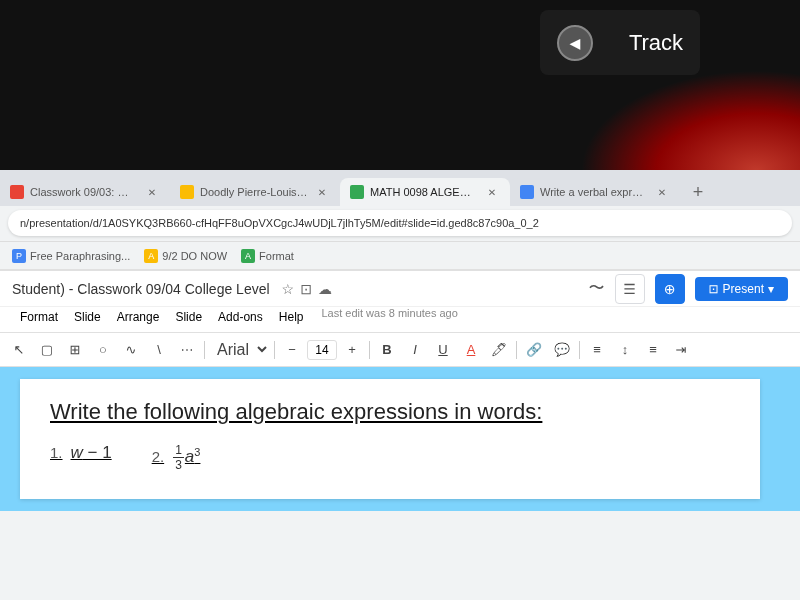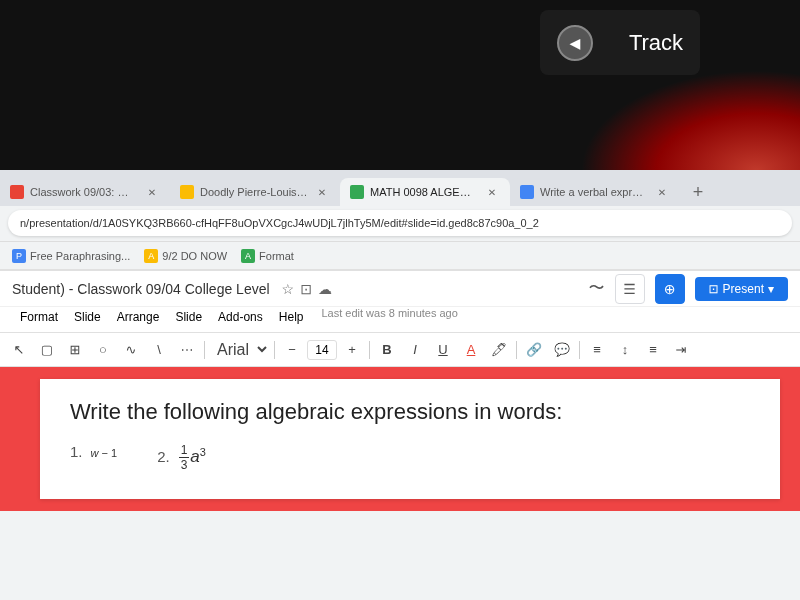--- a/index.html
+++ b/index.html
@@ -322,26 +322,27 @@
       width: 30px;
       border: 1px solid #ddd;
       border-radius: 3px;
       text-align: center;
       font-size: 12px;
       padding: 2px;
     }
 
     
     .slide-area {
-      background: #ef4444;
+      background: #7dd3fc;
       padding: 12px 20px;
       flex: 1;
       min-height: 140px;
       display: flex;
-      justify-content: flex-end;
+      justify-content: flex-start;
+      text-decoration: underline;
     }
 
     .slide-canvas {
       background: white;
       width: 740px;
       padding: 20px 30px;
       box-shadow: 0 1px 4px rgba(0,0,0,0.15);
       min-height: 120px;
     }
 
@@ -526,21 +527,21 @@
       <div class="toolbar-btn">≡</div>
       <div class="toolbar-btn">⇥</div>
     </div>
 
     <div class="slide-area">
       <div class="slide-canvas">
         <div class="slide-heading">Write the following algebraic expressions in words:</div>
         <div class="slide-content-row">
           <div class="slide-item">
             <span class="item-number">1.</span>
-            <span style="font-size:11px;"><em>w</em> − 1</span>
+            <span style="font-size:17px;"><em>w</em> − 1</span>
           </div>
           <div class="slide-item">
             <span class="item-number">2.</span>
             <span style="font-size:17px;">
               <span class="fraction">
                 <span class="frac-num">1</span>
                 <span class="frac-den">3</span>
               </span><em>a</em><sup>3</sup>
             </span>
           </div>

